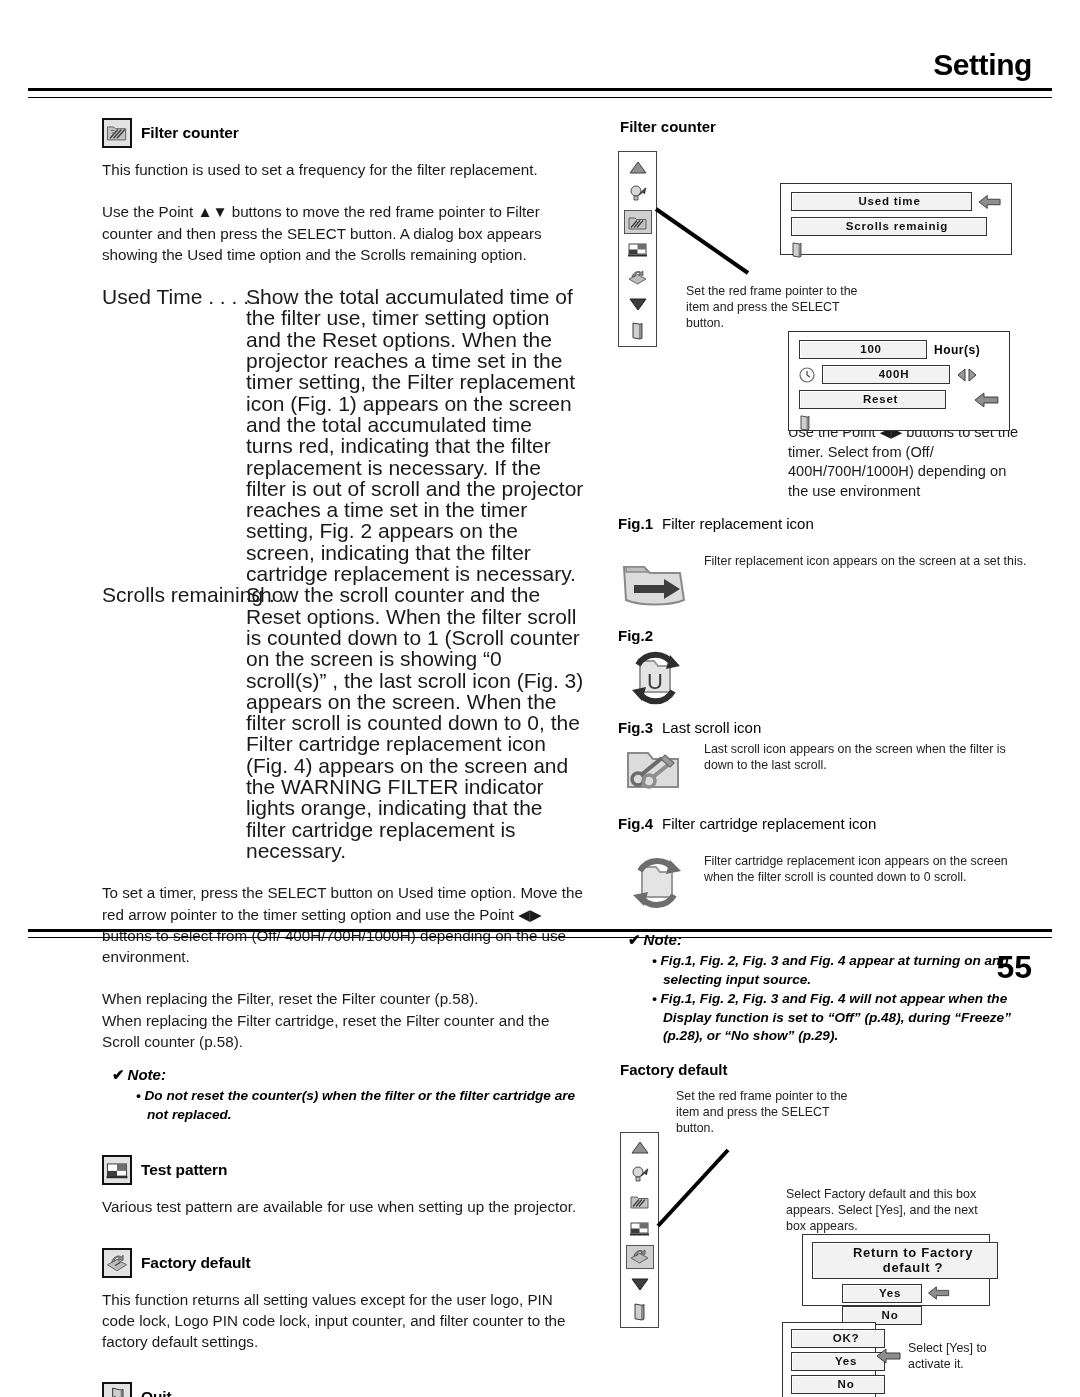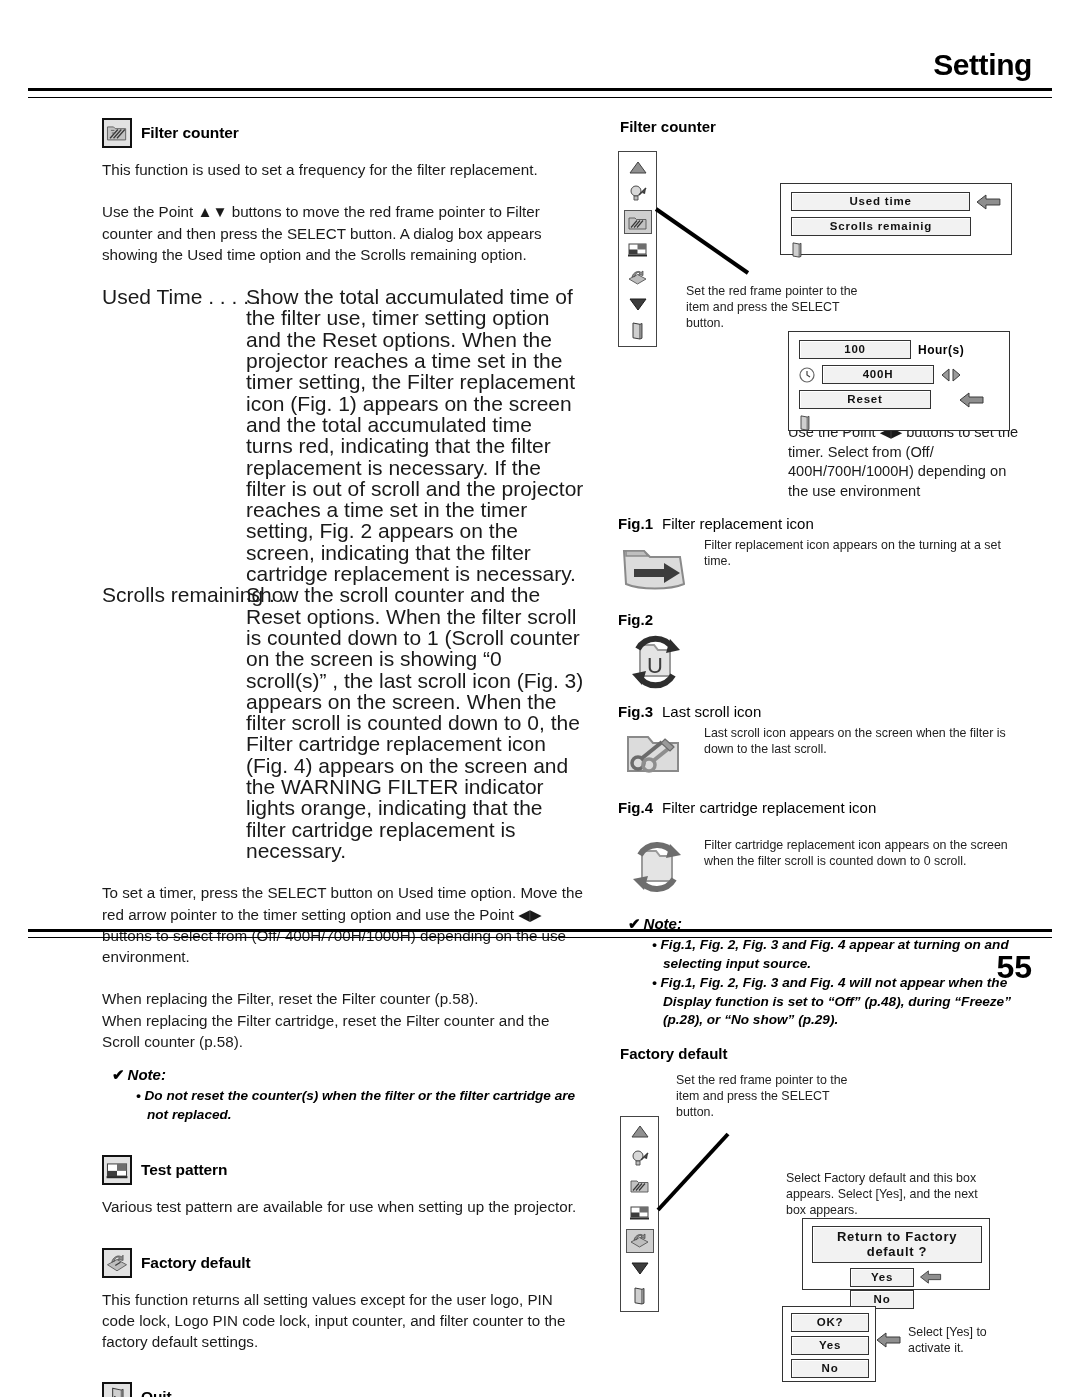--- a/index.html
+++ b/index.html
@@ -131,21 +131,21 @@
     padding: 8px 10px 8px 10px;
     box-sizing: border-box;
   }
   .osd-btn {
     border: 1px solid #333;
     background: #f2f2f2;
     font-size: 11.5px;
     font-weight: bold;
     letter-spacing: 0.8px;
     text-align: center;
-    padding: 2px 0 3px 0;
+    padding: 2px 0 3px 16px;
     font-family: "Liberation Sans", sans-serif;
     color: #111;
     box-shadow: inset 1px 1px 0 #fff;
   }
   .osd-line { display:flex; align-items:center; gap: 7px; margin-bottom: 6px; }
 
   
   .leader { position: absolute; }
 
   .small-note { font-size: 12.4px; line-height: 16px; color:#222; }
@@ -357,32 +357,32 @@
             <path d="M9 2.3 L11 1.4 L11 16.2 L9 17" fill="#8f8f8f" stroke="#3a3a3a" stroke-width="0.9"></path>
           </svg>
         </div>
       </div>
     </div>
 
     <div class="body-text" style="margin-left:170px; width:236px; font-size:14.6px; line-height:19.5px;">Use the Point ◀▶ buttons to set the timer. Select from (Off/ 400H/700H/1000H) depending on the use environment</div>
 
     <div class="gap-sm"></div>
 
-    <div style="margin-bottom:4px;">
+    <div style="margin-bottom:20px;">
       <span class="fig-label">Fig.1</span><span class="fig-title">Filter replacement icon</span>
     </div>
     <div class="fig-row" style="margin-bottom:8px;">
       <span style="width:74px;flex:0 0 74px;">
         <svg width="74" height="62" viewBox="0 0 74 62">
           <path d="M6 14 L26 14 L32 20 L62 20 L66 47 C52 53, 22 53, 8 47 Z" fill="#dcdcdc" stroke="#8a8a8a" stroke-width="2"></path>
           <path d="M8 14 L26 14 L30 19 L8 19 Z" fill="#bfbfbf" stroke="#8a8a8a" stroke-width="1.5"></path>
           <polygon points="16,32 46,32 46,26 62,36 46,46 46,40 16,40" fill="#3d3d3d"></polygon>
         </svg>
       </span>
-      <span class="caption">Filter replacement icon appears on the turning at a set time.</span>
+      <span class="caption">Filter replacement icon appears on the screen at a set this.</span>
     </div>
 
     <div style="margin-bottom:2px;">
       <span class="fig-label">Fig.2</span><span class="fig-title"></span>
     </div>
     <div class="fig-row" style="margin-bottom:6px;">
       <span style="width:74px;flex:0 0 74px;">
         <svg width="74" height="62" viewBox="0 0 74 62">
           <path d="M22 14 L36 14 L40 19 L52 19 L52 45 L22 45 Z" fill="#e4e4e4" stroke="#9a9a9a" stroke-width="2"></path>
           <text x="37" y="42" font-family="Liberation Sans, sans-serif" font-size="22" fill="#3d3d3d" text-anchor="middle">U</text>

